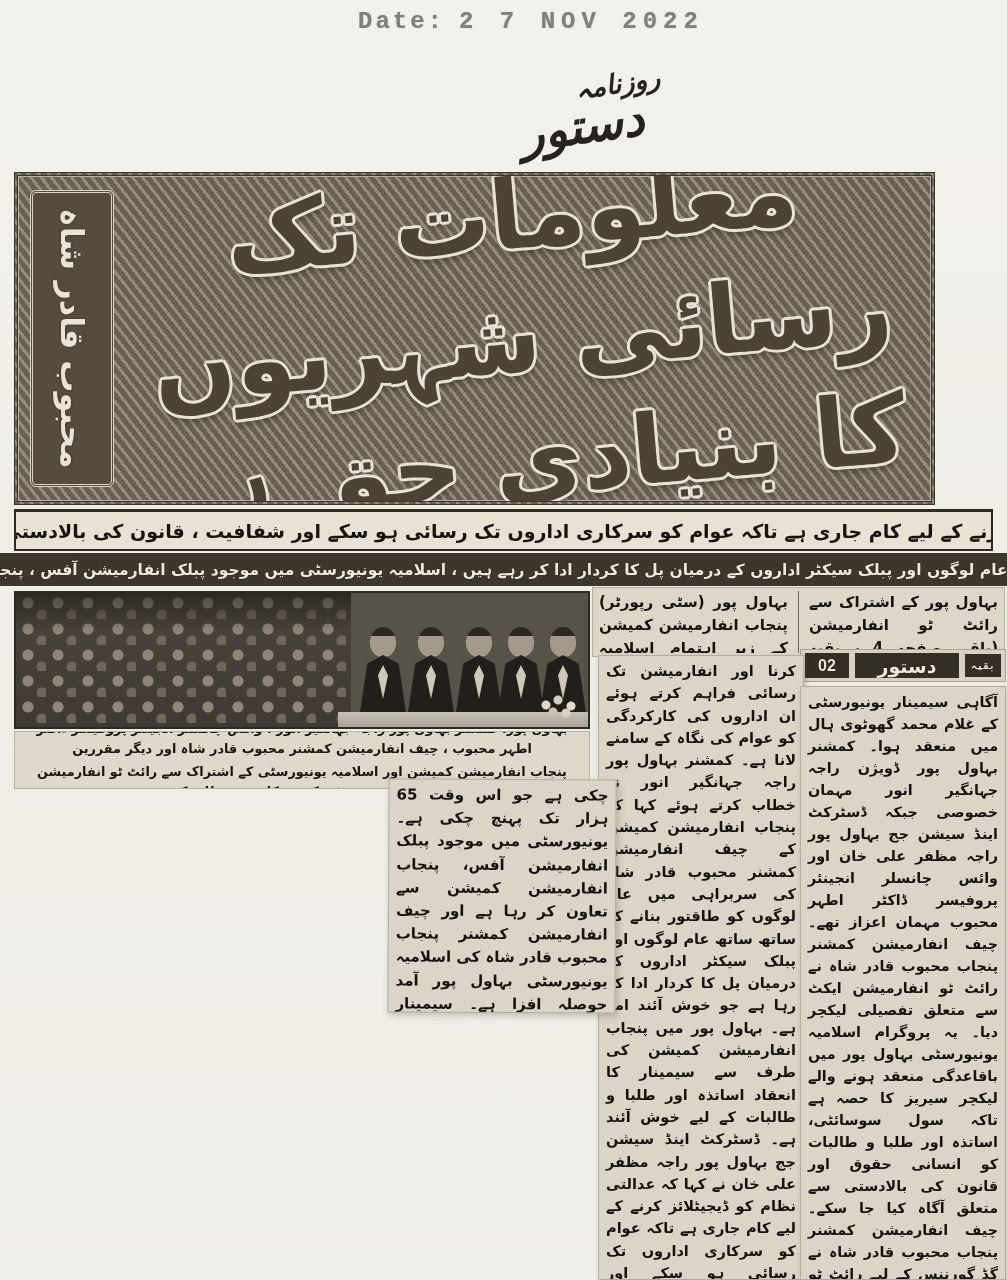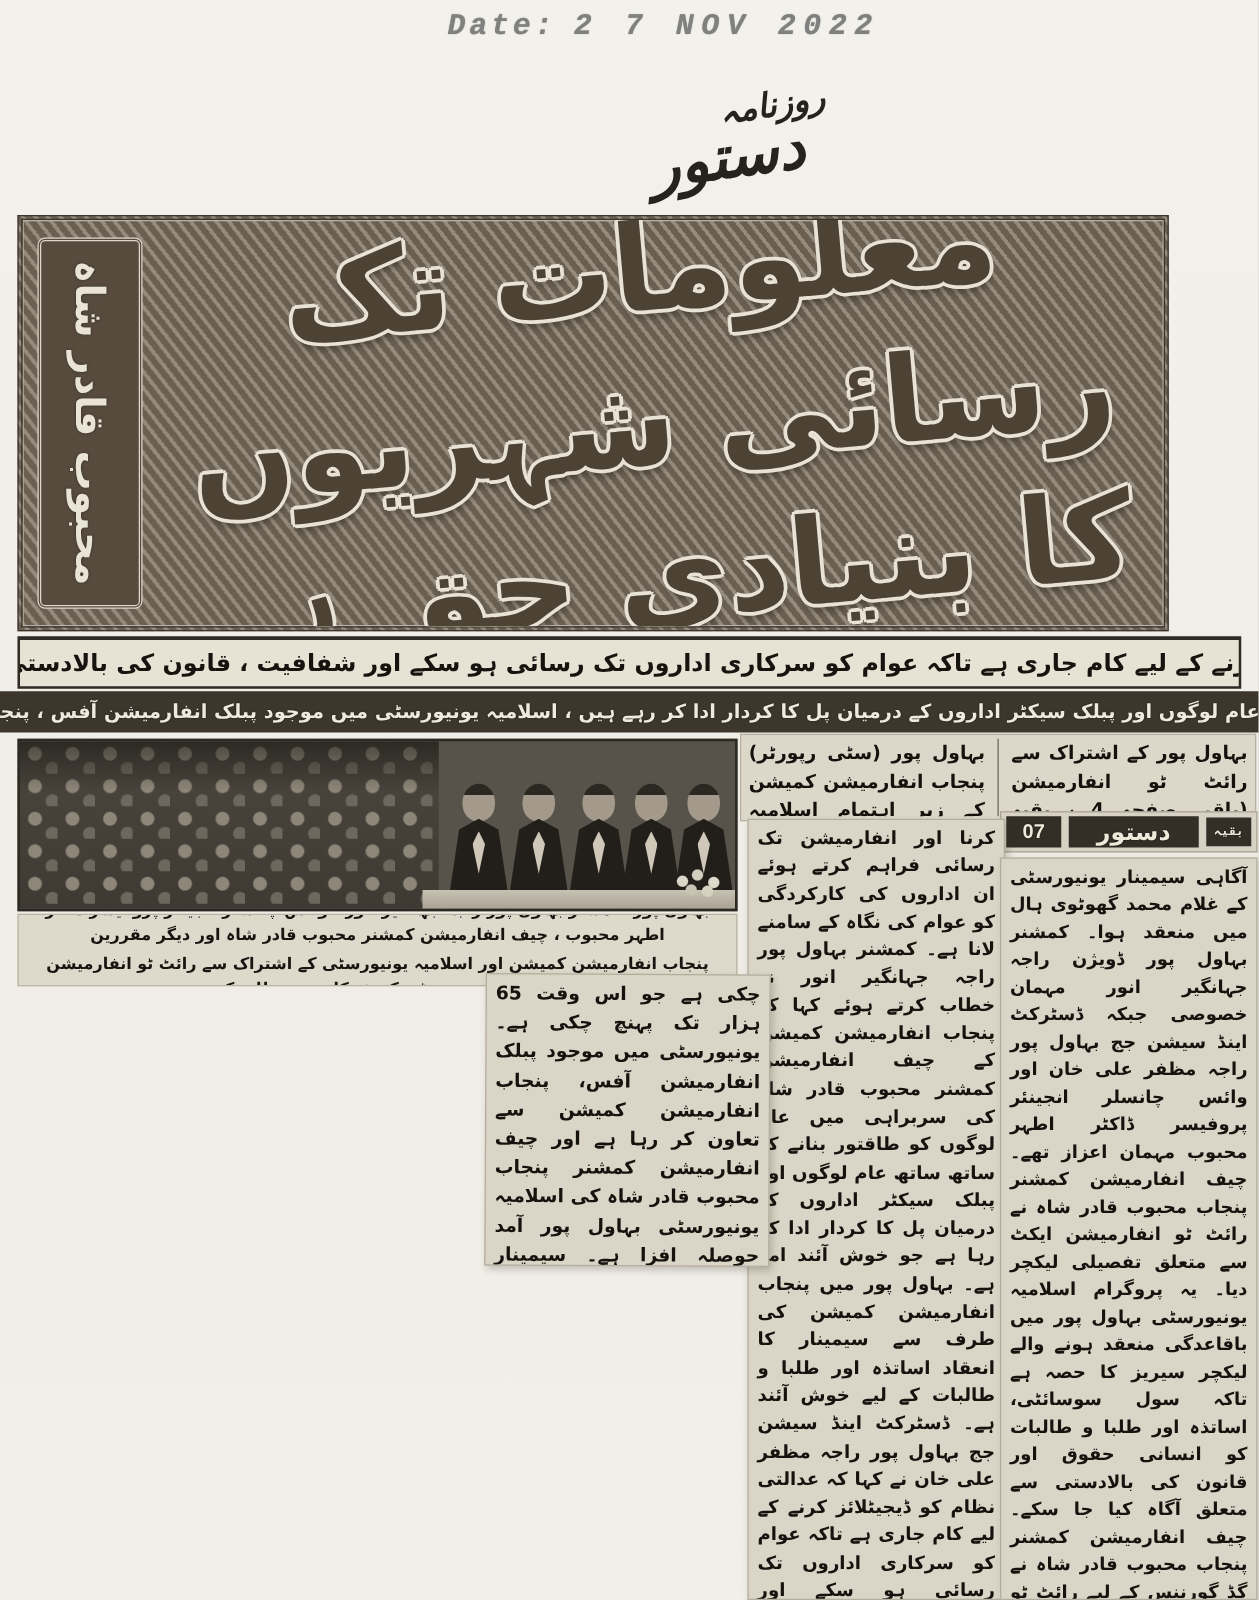--- a/index.html
+++ b/index.html
@@ -8,21 +8,21 @@
   #canvas{
     position:relative; width:1007px; height:1280px; margin:0 auto;
     background:linear-gradient(180deg,#f3f1eb 0%, #efede6 60%, #f1efe9 100%);
     overflow:hidden;
   }
   
   .stamp{
     position:absolute; left:358px; top:8px; width:300px;
     font-family:"Liberation Mono", monospace;
     color:#6d6d6d; font-weight:bold; font-size:24px; letter-spacing:3px;
-    text-shadow:0 0 1px #8a8a8a; opacity:.85; white-space:nowrap;font-style:italic;
+    text-shadow:0 0 1px #8a8a8a; opacity:.85; white-space:nowrap;
   }
   .stamp .val{ margin-left:14px; letter-spacing:6px; }
   
   .hw{ position:absolute; color:#26231d; direction:rtl; font-style:italic; font-weight:bold; }
   .hw1{ left:575px; top:68px; font-size:27px; transform:rotate(-9deg); }
   .hw2{ left:520px; top:98px; font-size:48px; transform:rotate(-8deg); }
   
   .banner{
     position:absolute; left:14px; top:172px; width:921px; height:333px;
     border:4px double #3a352c;
@@ -216,21 +216,21 @@
     <div>پنجاب انفارمیشن کمیشن اور اسلامیہ یونیورسٹی کے اشتراک سے رائٹ ٹو انفارمیشن آگاہی سیمینار یونیورسٹی کے شرکاء سے خطاب کر رہے ہیں</div>
   </div>
 
   <div class="intro">
     <div class="col">بہاول پور (سٹی رپورٹر) پنجاب انفارمیشن کمیشن کے زیر اہتمام اسلامیہ یونیورسٹی</div>
     <div class="divider"></div>
     <div class="col">بہاول پور کے اشتراک سے رائٹ ٹو انفارمیشن (باقی صفحہ 4 ، بقیہ نمبر 2)</div>
   </div>
 
   <div class="masthead">
-    <div class="mh-box mh-page">07</div>
+    <div class="mh-box mh-page">02</div>
     <div class="mh-box mh-title">دستور</div>
     <div class="mh-box mh-tag">بقیہ</div>
   </div>
 
   <div class="col-text col-middle">کرنا اور انفارمیشن تک رسائی فراہم کرتے ہوئے ان اداروں کی کارکردگی کو عوام کی نگاہ کے سامنے لانا ہے۔ کمشنر بہاول پور راجہ جہانگیر انور نے خطاب کرتے ہوئے کہا کہ پنجاب انفارمیشن کمیشن کے چیف انفارمیشن کمشنر محبوب قادر شاہ کی سربراہی میں عام لوگوں کو طاقتور بنانے کے ساتھ ساتھ عام لوگوں اور پبلک سیکٹر اداروں کے درمیان پل کا کردار ادا کر رہا ہے جو خوش آئند امر ہے۔ بہاول پور میں پنجاب انفارمیشن کمیشن کی طرف سے سیمینار کا انعقاد اساتذہ اور طلبا و طالبات کے لیے خوش آئند ہے۔ ڈسٹرکٹ اینڈ سیشن جج بہاول پور راجہ مظفر علی خان نے کہا کہ عدالتی نظام کو ڈیجیٹلائز کرنے کے لیے کام جاری ہے تاکہ عوام کو سرکاری اداروں تک رسائی ہو سکے اور شفافیت، قانون کی بالادستی اور انصاف فراہم ہو سکے۔ وائس چانسلر انجینئر پروفیسر ڈاکٹر اطہر محبوب نے کہا کہ اسلامیہ یونیورسٹی بہاول پور کا کردار بطور اعلیٰ تعلیمی ادارہ معلومات کی رسائی، فراہمی اور ترسیل میں اہم رہا ہے۔ اسلامیہ یونیورسٹی بہاول پور 1925 میں قوانین بہاول پور کے وژن کے تحت معرض وجود میں آئی جو طلبا و طالبات کی تعداد کے لحاظ سے ملک کی بڑی یونیورسٹی بن</div>
   <div class="col-text col-right">آگاہی سیمینار یونیورسٹی کے غلام محمد گھوٹوی ہال میں منعقد ہوا۔ کمشنر بہاول پور ڈویژن راجہ جہانگیر انور مہمان خصوصی جبکہ ڈسٹرکٹ اینڈ سیشن جج بہاول پور راجہ مظفر علی خان اور وائس چانسلر انجینئر پروفیسر ڈاکٹر اطہر محبوب مہمان اعزاز تھے۔ چیف انفارمیشن کمشنر پنجاب محبوب قادر شاہ نے رائٹ ٹو انفارمیشن ایکٹ سے متعلق تفصیلی لیکچر دیا۔ یہ پروگرام اسلامیہ یونیورسٹی بہاول پور میں باقاعدگی منعقد ہونے والے لیکچر سیریز کا حصہ ہے تاکہ سول سوسائٹی، اساتذہ اور طلبا و طالبات کو انسانی حقوق اور قانون کی بالادستی سے متعلق آگاہ کیا جا سکے۔ چیف انفارمیشن کمشنر پنجاب محبوب قادر شاہ نے گڈ گورننس کے لیے رائٹ ٹو انفارمیشن ناگزیر ہے کے موضوع پر خطاب کرتے ہوئے کہا کہ ایک رفاحی اور مثالی ریاست میں شہریوں کو معلومات تک مکمل رسائی بہت ضروری ہے اور پنجاب انفارمیشن کمیشن اس مقصد کے لیے بڑی تندہی سے کام کر رہا ہے۔ معلومات تک رسائی شہریوں کا بنیادی حق ہے تاکہ انہیں سرکاری اداروں اور ان کے فیصلوں خصوصاً فنڈز کے استعمال سے متعلق رہنمائی فراہم کی جا سکے۔ اس کا مقصد شفافیت پر مبنی نظام قائم</div>
   <div class="col-text col-left-block">چکی ہے جو اس وقت 65 ہزار تک پہنچ چکی ہے۔ یونیورسٹی میں موجود پبلک انفارمیشن آفس، پنجاب انفارمیشن کمیشن سے تعاون کر رہا ہے اور چیف انفارمیشن کمشنر پنجاب محبوب قادر شاہ کی اسلامیہ یونیورسٹی بہاول پور آمد حوصلہ افزا ہے۔ سیمینار میں اعلیٰ سرکاری حکام، وکلاء، ڈینز، فیکلٹی ممبران، افسران اور طلبا و طالبات کی کثیر تعداد نے شرکت کی۔</div>
 
 </div>
 

